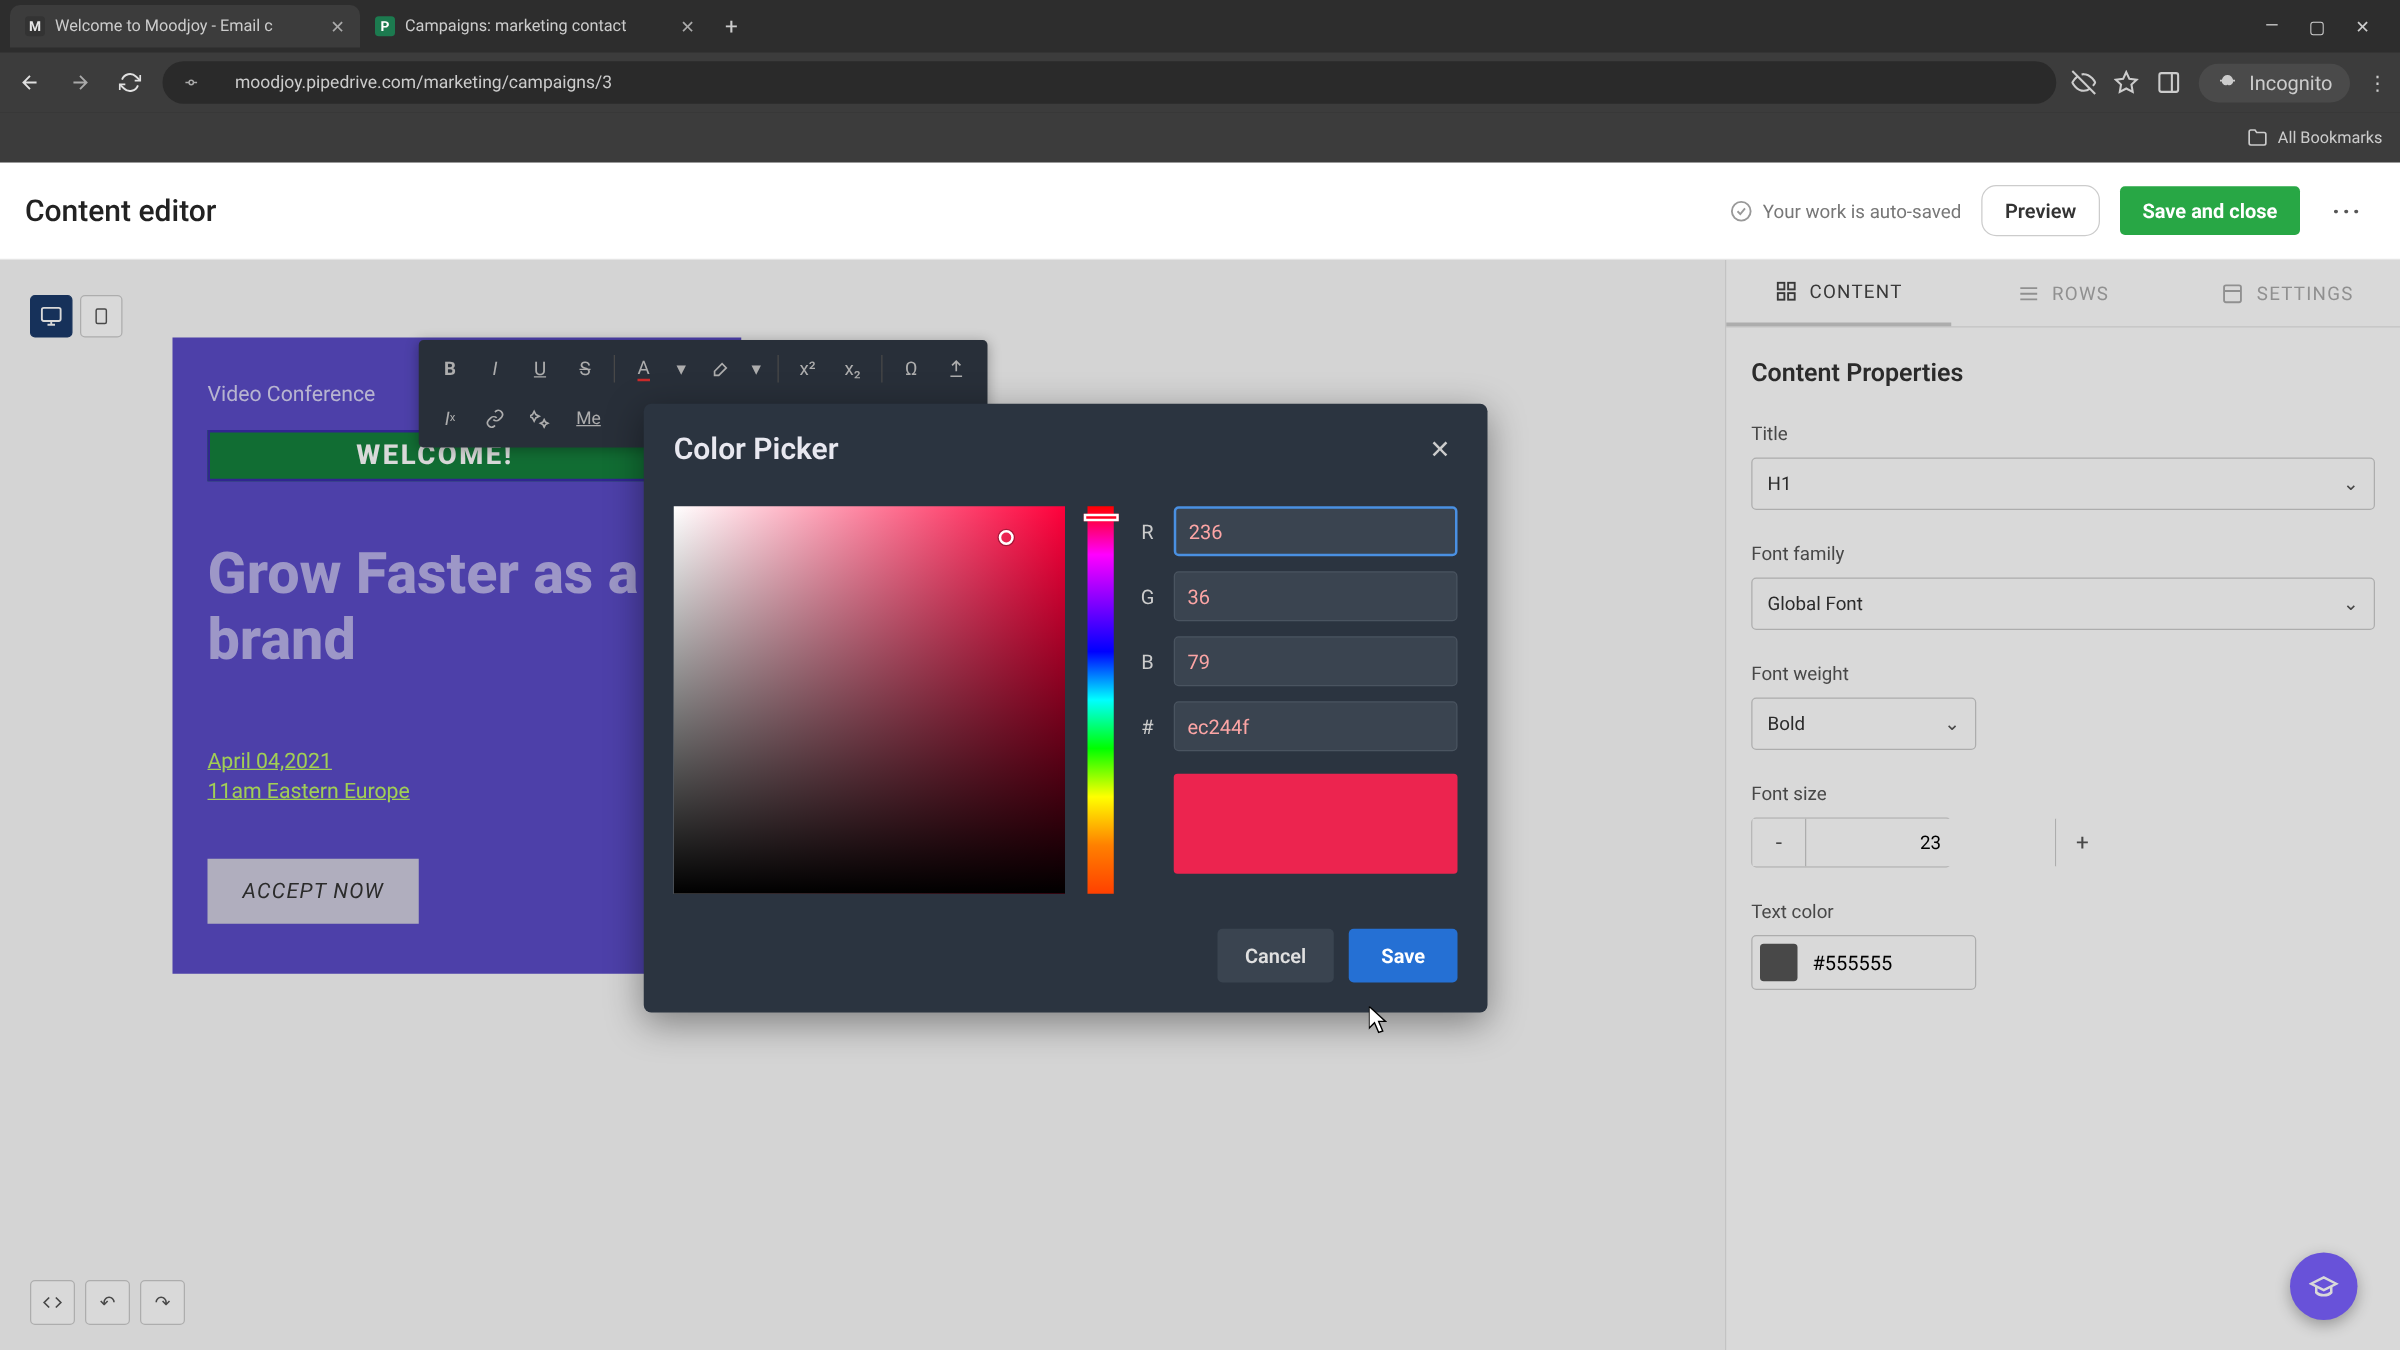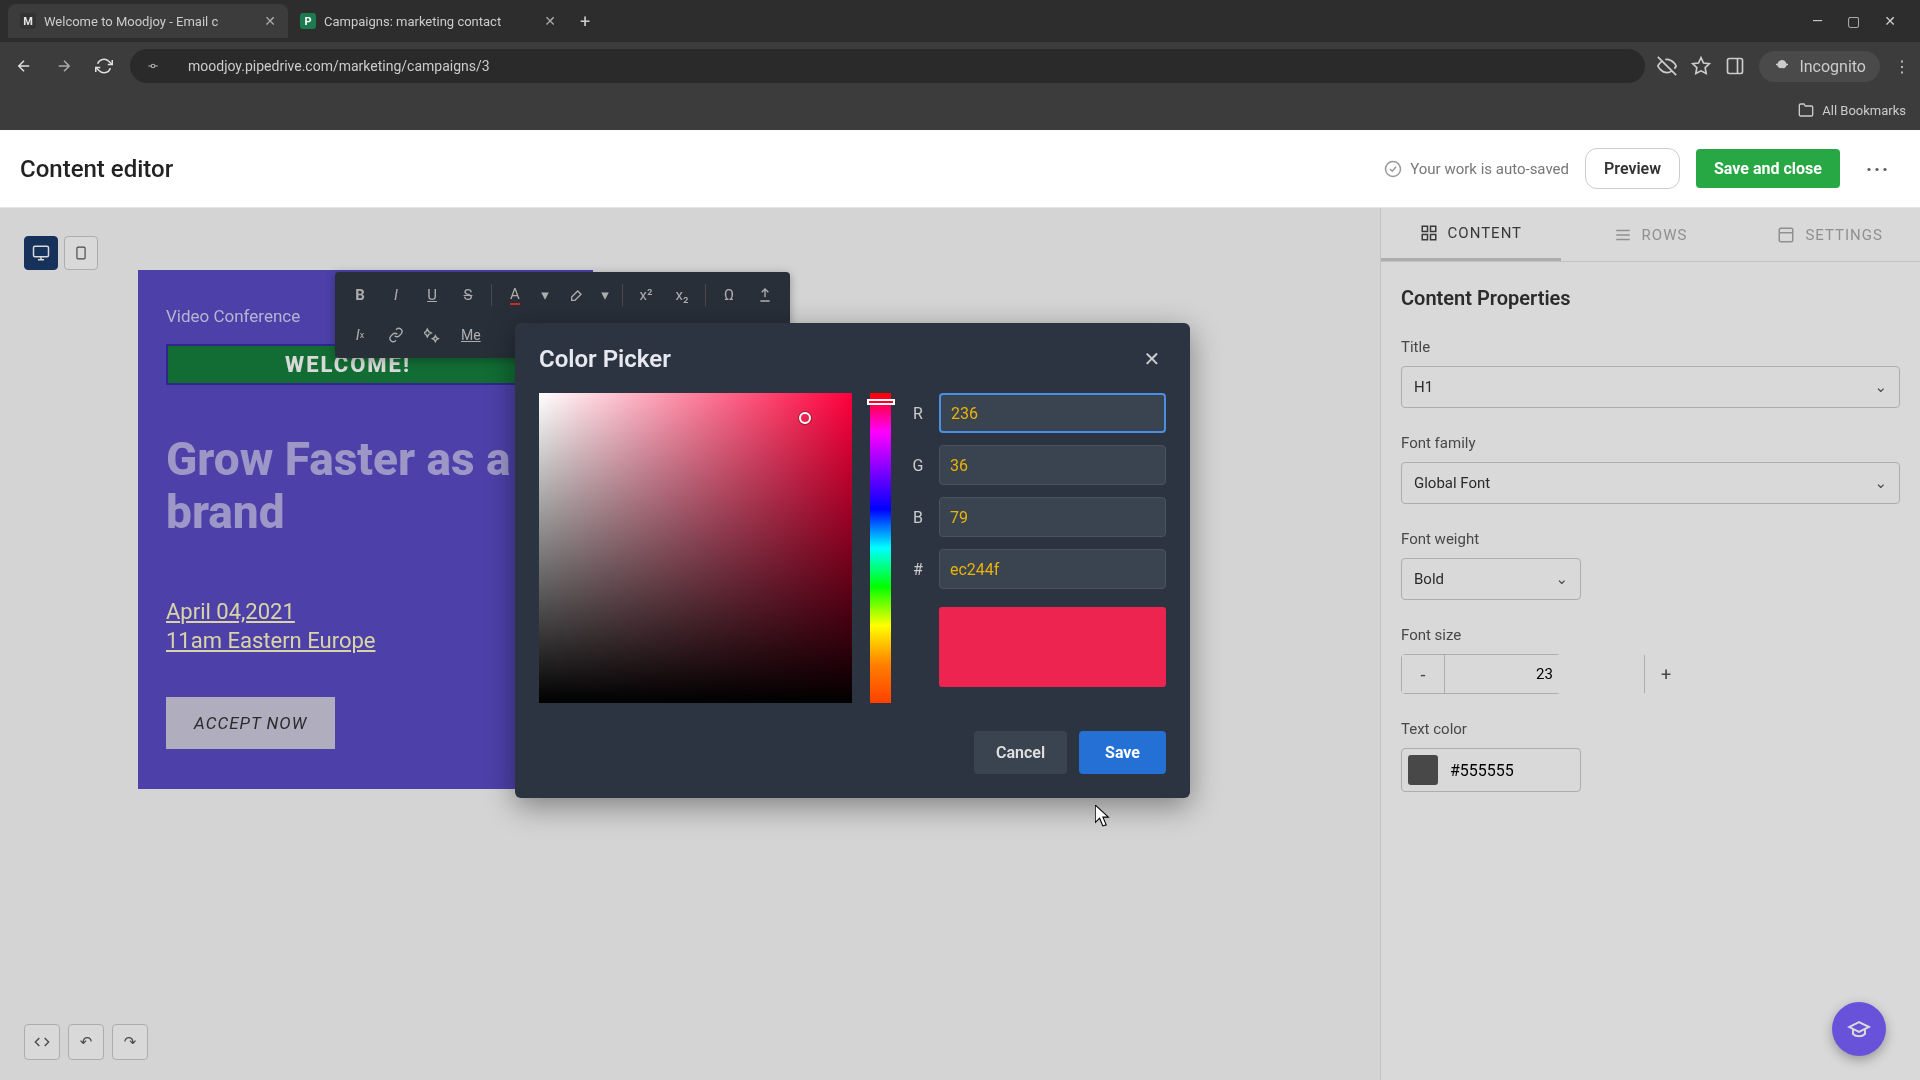--- a/index.html
+++ b/index.html
@@ -45,21 +45,21 @@
 .view-switch { display: flex; gap: 6px; position: absolute; top: 28px; left: 24px; }
 .view-btn { width: 34px; height: 34px; border: 1px solid #ccc; border-radius: 4px; background: #fff; display: flex; align-items: center; justify-content: center; cursor: pointer; color: #555; }
 .view-btn.active { background: #1b3a6a; color: #fff; border-color: #1b3a6a; }
 
 .email-canvas { width: 455px; margin: 44px auto 0 120px; background: #5b4cc7; padding: 36px 28px 40px; position: relative; }
 .email-small-text { color: #d8d4f5; font-size: 17px; margin-bottom: 18px; }
 .welcome-banner { background: #15803d; border: 2px solid #3a2da8; padding: 6px 10px; display: inline-block; margin-bottom: 30px; }
 .welcome-text { color: #fff; font-weight: 800; font-size: 22px; letter-spacing: 2px; text-align: center; display: block; width: 340px; }
 .delete-badge { position: absolute; top: 170px; left: 378px; width: 28px; height: 28px; background: #4a3dc0; border-radius: 3px; display: flex; align-items: center; justify-content: center; color: rgba(255,255,255,0.6); }
 .headline { color: #b9b2ea; font-size: 46px; font-weight: 800; line-height: 1.15; margin: 18px 0 60px; }
-.meta-line { color: #fef9c3; font-size: 22px; text-decoration: underline; margin-bottom: 4px; }
+.meta-line { color: #bef264; font-size: 17px; text-decoration: underline; margin-bottom: 4px; }
 .accept-btn { margin-top: 40px; background: #cfcde0; color: #333; border: none; padding: 16px 28px; font-size: 17px; letter-spacing: 1px; cursor: pointer; font-style: italic; }
 
 .undo-bar { position: absolute; bottom: 20px; left: 24px; display: flex; gap: 8px; }
 .undo-btn { width: 36px; height: 36px; background: #fff; border: 1px solid #ccc; border-radius: 4px; display: flex; align-items: center; justify-content: center; cursor: pointer; color: #555; font-size: 15px; }
 
 
 .right-panel { width: 540px; border-left: 1px solid #e5e5e5; background: #fff; display: flex; flex-direction: column; }
 .panel-tabs { display: flex; height: 54px; border-bottom: 1px solid #e5e5e5; }
 .panel-tab { flex: 1; display: flex; align-items: center; justify-content: center; gap: 10px; color: #aaa; font-size: 15px; letter-spacing: 1px; cursor: pointer; }
 .panel-tab.active { color: #444; border-bottom: 3px solid #ccc; }
@@ -79,32 +79,32 @@
 
 .float-toolbar { position: absolute; top: 64px; left: 335px; background: #303844; border-radius: 4px; box-shadow: 0 2px 10px rgba(0,0,0,0.3); padding: 4px 6px; display: flex; flex-direction: column; gap: 2px; z-index: 5; }
 .tb-row { display: flex; align-items: center; gap: 6px; padding: 4px; }
 .tb-btn { width: 30px; height: 30px; display: flex; align-items: center; justify-content: center; color: #ccc; font-size: 15px; cursor: pointer; border-radius: 3px; }
 .tb-sep { width: 1px; height: 22px; background: #555; margin: 0 2px; }
 .tb-text-btn { padding: 0 8px; color: #ccc; font-size: 14px; cursor: pointer; text-decoration: underline; }
 
 
 .modal-overlay { position: absolute; top: 0; left: 0; right: 0; bottom: 0; background: rgba(0,0,0,0.15); z-index: 8; }
 .color-picker-modal { position: absolute; top: 115px; left: 515px; width: 675px; background: #2b3440; border-radius: 6px; box-shadow: 0 8px 30px rgba(0,0,0,0.4); z-index: 10; padding: 22px 24px 24px; }
-.modal-header { display: flex; justify-content: space-between; align-items: center; margin-bottom: 20px; }
+.modal-header { display: flex; justify-content: space-between; align-items: center; margin-bottom: 32px; }
 .modal-title { color: #e8e8f0; font-size: 24px; font-weight: 600; }
 .modal-close { color: #ccc; font-size: 20px; cursor: pointer; width: 28px; height: 28px; display: flex; align-items: center; justify-content: center; }
 .picker-body { display: flex; gap: 18px; }
 .sat-field { width: 320px; height: 310px; position: relative; background: linear-gradient(to top, #000, transparent), linear-gradient(to right, #fff, #ff003b); cursor: crosshair; }
 .sat-cursor { position: absolute; width: 12px; height: 12px; border: 2px solid #fff; border-radius: 50%; transform: translate(-50%, -50%); box-shadow: 0 0 0 1px rgba(0,0,0,0.3); }
 .hue-strip { width: 22px; height: 310px; position: relative; background: linear-gradient(to bottom, #ff0000, #ff00ff, #8000ff, #0000ff, #00ffff, #00ff00, #ffff00, #ff8000, #ff4000); cursor: pointer; }
 .hue-cursor { position: absolute; left: -3px; width: 28px; height: 6px; border: 2px solid #fff; background: #ff0020; }
 .value-col { display: flex; flex-direction: column; gap: 12px; flex: 1; }
 .val-row { display: flex; align-items: center; gap: 12px; }
 .val-label { color: #ccc; width: 18px; font-size: 16px; text-align: center; }
-.val-input { flex: 1; background: #3a4450; border: 1px solid #4a5460; border-radius: 4px; height: 40px; padding: 0 10px; color: #eab308; font-size: 16px; }
+.val-input { flex: 1; background: #3a4450; border: 1px solid #4a5460; border-radius: 4px; height: 40px; padding: 0 10px; color: #fca5a5; font-size: 16px; }
 .val-input.active { border: 2px solid #4a90e2; }
 .preview-swatch { height: 80px; background: #ec244f; border-radius: 3px; margin-left: 30px; margin-top: 6px; }
 .modal-actions { display: flex; justify-content: flex-end; gap: 12px; margin-top: 28px; }
 .cancel-modal-btn { background: #3a4450; color: #e0e0e0; border: none; border-radius: 4px; padding: 12px 22px; font-size: 16px; font-weight: 600; cursor: pointer; }
 .save-modal-btn { background: #2570d4; color: #fff; border: none; border-radius: 4px; padding: 12px 26px; font-size: 16px; font-weight: 700; cursor: pointer; }
 
 
 .cursor-pointer { position: absolute; top: 482px; left: 580px; z-index: 20; font-size: 18px; color: #000; pointer-events: none; }
 
 

